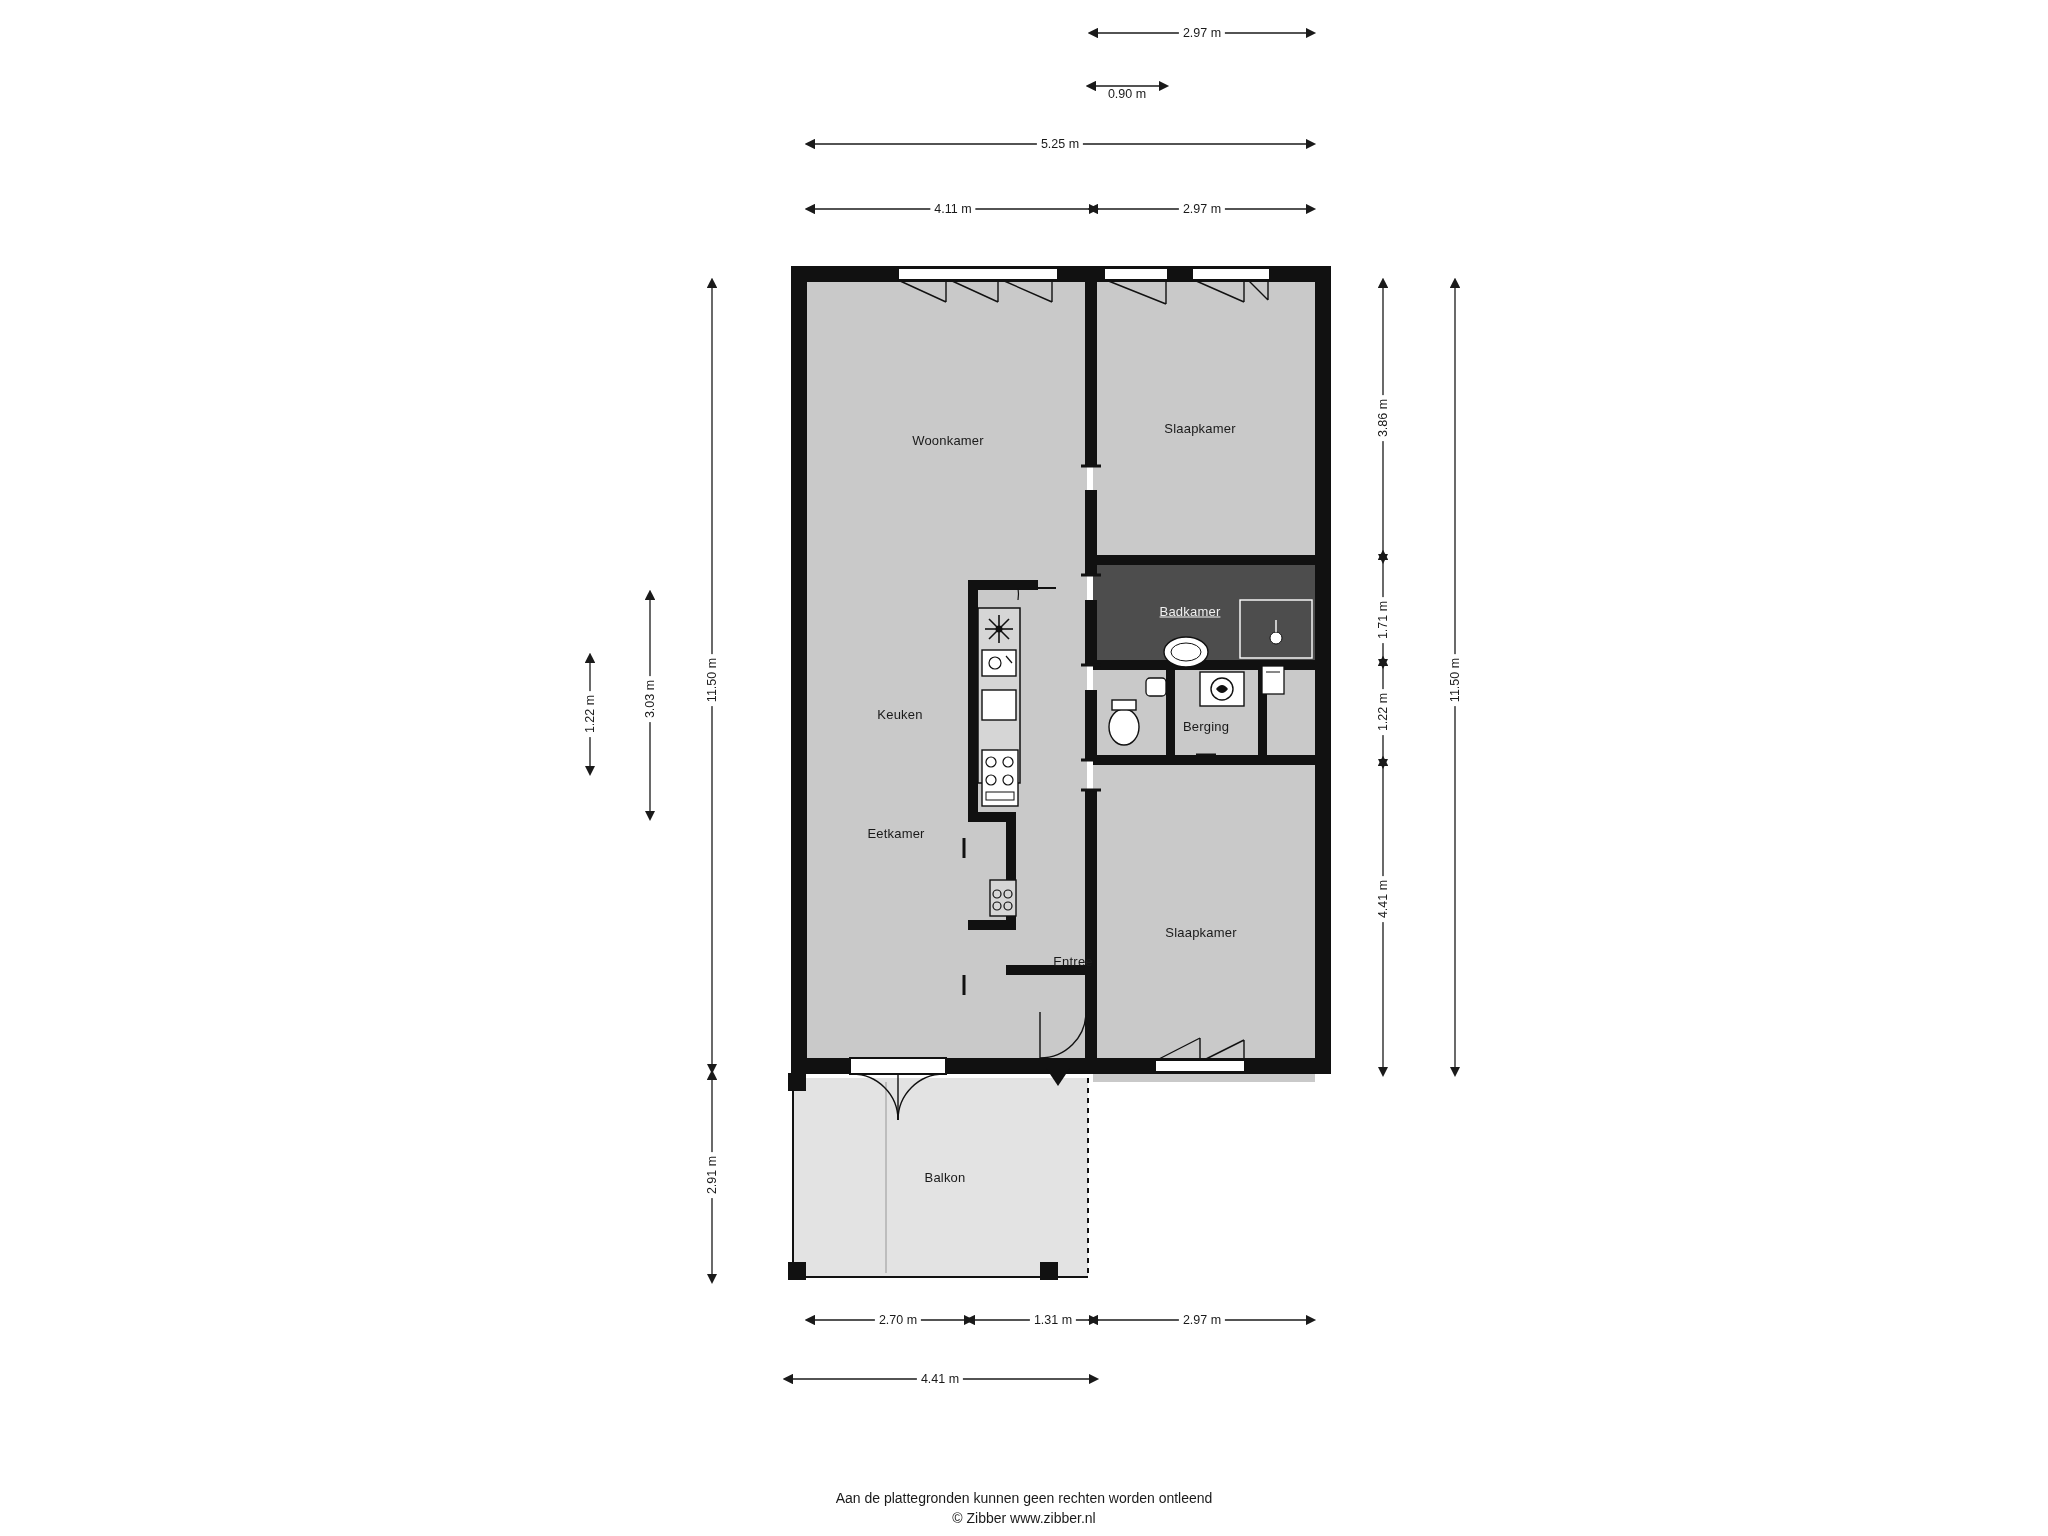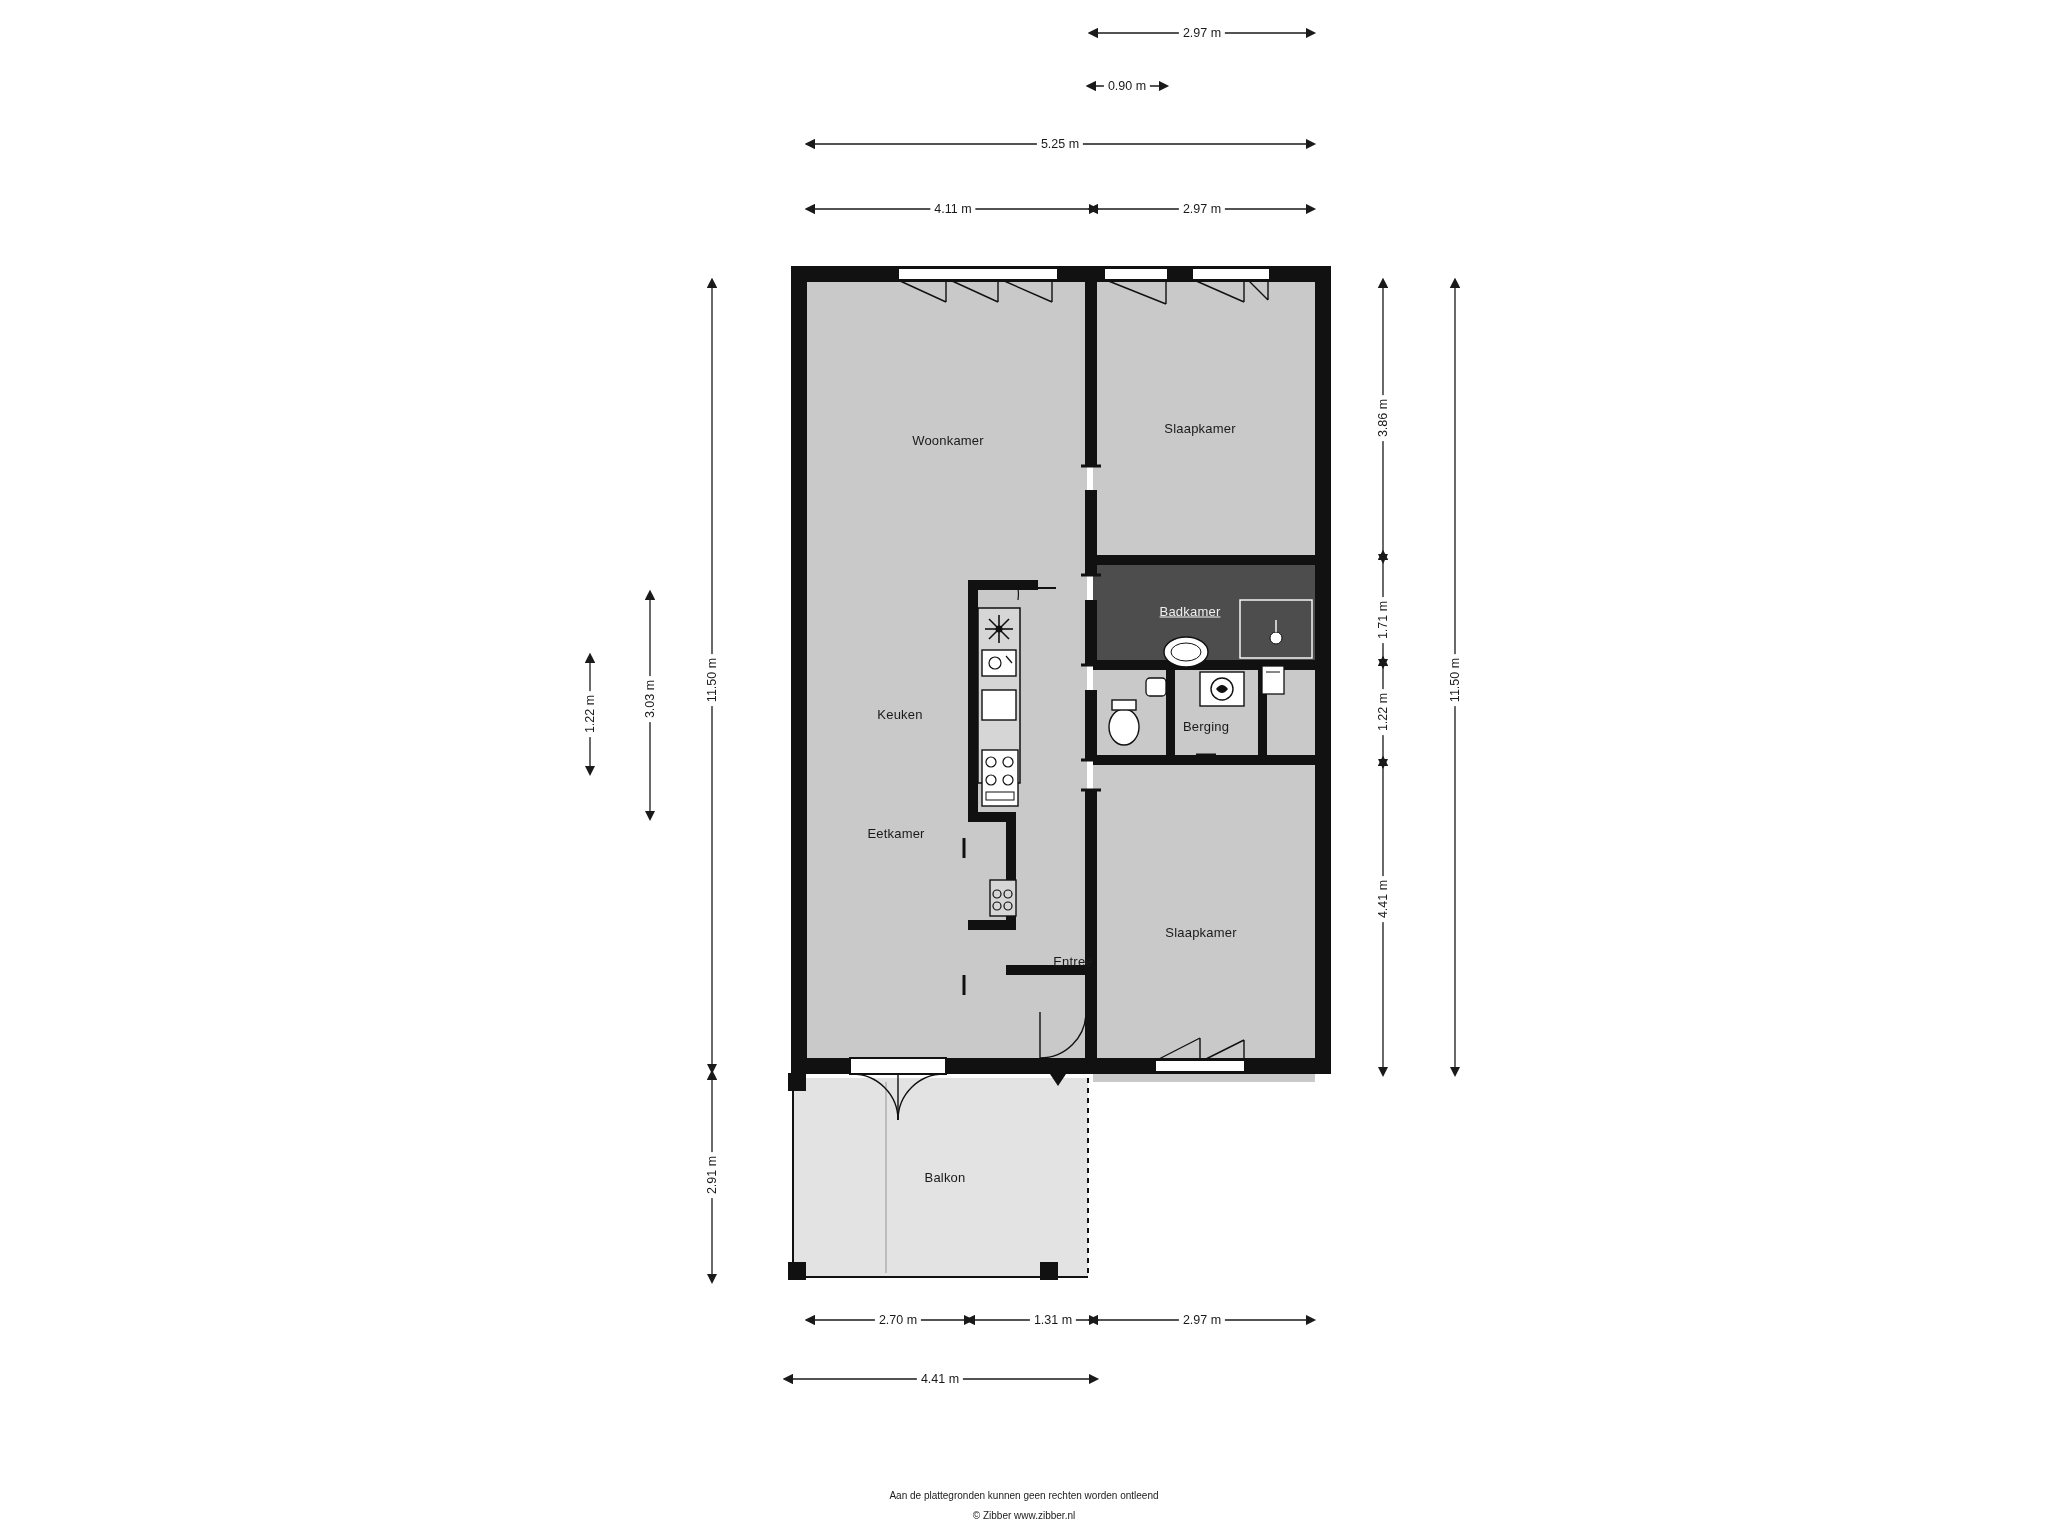--- a/index.html
+++ b/index.html
@@ -40,21 +40,21 @@
     padding: 0 4px;
   }
   .dim-label.vert {
     transform: translate(-50%, -50%) rotate(-90deg);
   }
   .footer {
     position: absolute;
     left: 0;
     width: 2048px;
     text-align: center;
-    font-size: 10px;
+    font-size: 14px;
     color: #1a1a1a;
     font-family: "Liberation Sans", sans-serif;
   }
   .footer.l1 { top: 1490px; }
   .footer.l2 { top: 1510px; text-align: center; }
 </style>
 </head>
 <body>
 
 <svg id="plan" viewBox="0 0 2048 1536">
@@ -282,21 +282,21 @@
 <div class="room-label" style="left:900px; top:714px;">Keuken</div>
 <div class="room-label" style="left:896px; top:833px;">Eetkamer</div>
 <div class="room-label" style="left:1046px; top:961px;margin-left:27px;">Entree</div>
 <div class="room-label" style="left:1200px; top:428px;">Slaapkamer</div>
 <div class="room-label" style="left:1190px; top:611px; color:#f0f0f0;text-decoration:underline;">Badkamer</div>
 <div class="room-label" style="left:1206px; top:726px;">Berging</div>
 <div class="room-label" style="left:1201px; top:932px;">Slaapkamer</div>
 <div class="room-label" style="left:945px; top:1177px;">Balkon</div>
 
 <div class="dim-label" style="left:1202px; top:33px;">2.97 m</div>
-<div class="dim-label" style="left:1127px; top:86px;text-align:center;">0.90 m</div>
+<div class="dim-label" style="left:1127px; top:94px;text-align:center;">0.90 m</div>
 <div class="dim-label" style="left:1060px; top:144px;">5.25 m</div>
 <div class="dim-label" style="left:953px; top:209px;">4.11 m</div>
 <div class="dim-label" style="left:1202px; top:209px;">2.97 m</div>
 
 <div class="dim-label vert" style="left:590px; top:714px;">1.22 m</div>
 <div class="dim-label vert" style="left:650px; top:699px;">3.03 m</div>
 <div class="dim-label vert" style="left:712px; top:680px;">11.50 m</div>
 <div class="dim-label vert" style="left:712px; top:1175px;">2.91 m</div>
 
 <div class="dim-label vert" style="left:1383px; top:418px;">3.86 m</div>

